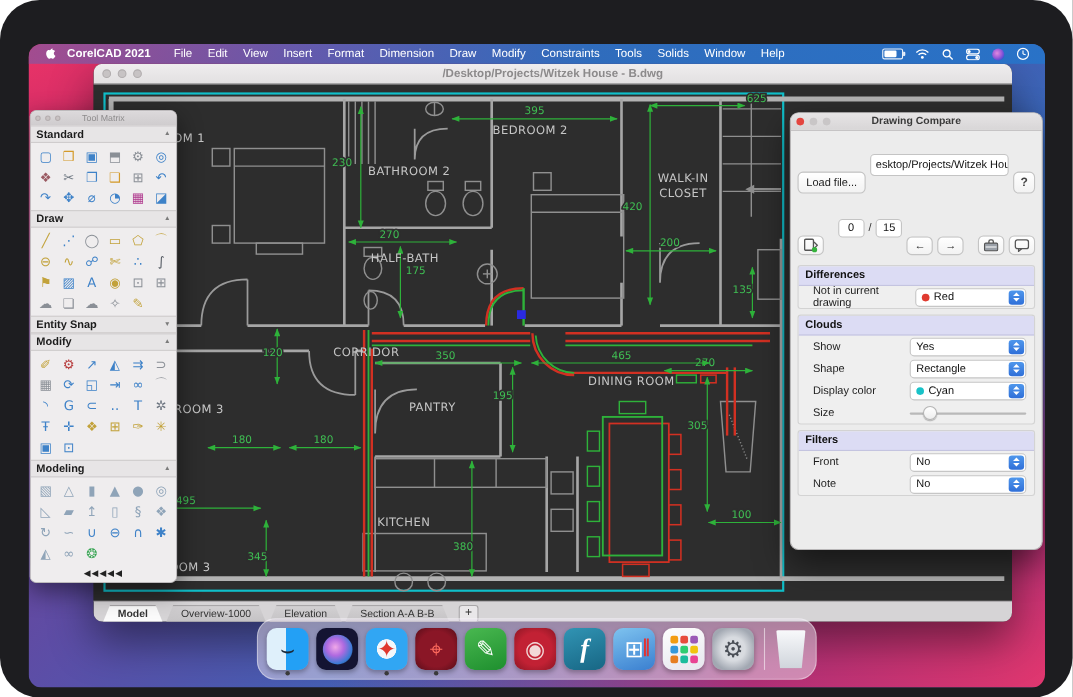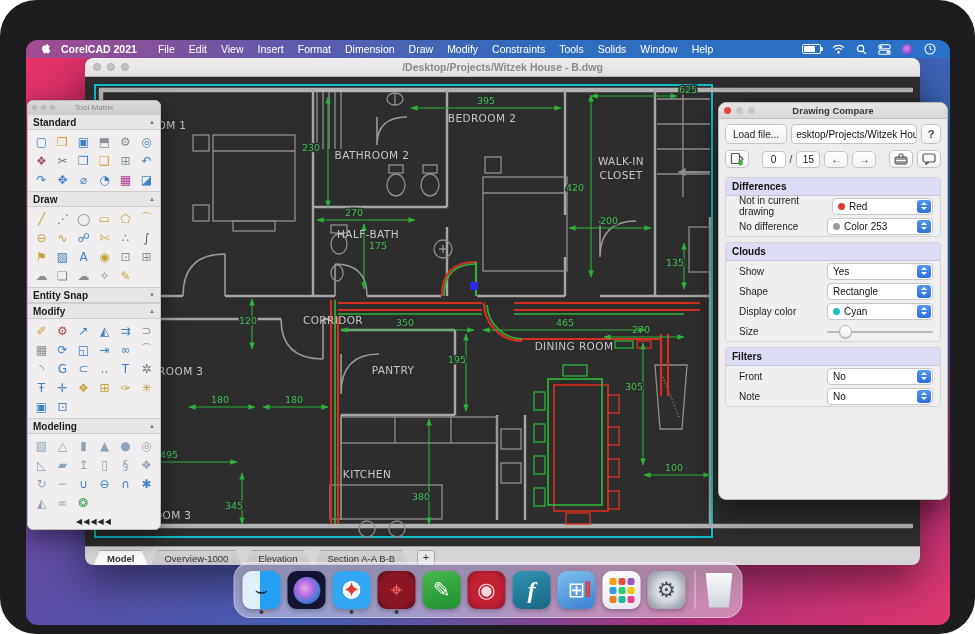--- a/index.html
+++ b/index.html
@@ -54,21 +54,21 @@
   
   .cpanel{position:absolute;left:692px;top:62px;width:230px;height:398px;background:#ececec;border-radius:8px;
     box-shadow:0 12px 30px rgba(0,0,0,.5);z-index:30;border:1px solid #b9b7b8;box-sizing:border-box;font-size:10.5px;}
   .cp-title{height:15px;background:linear-gradient(#e6e4e5,#d8d6d7);border-radius:7px 7px 0 0;display:flex;align-items:center;position:relative;border-bottom:1px solid #c2c0c1;}
   .cp-title .dot{width:7px;height:7px;border-radius:50%;margin-left:5px;}
   .cp-title .dot.red{background:#e4453f;}
   .cp-title .dot.gray{background:#c9c6c7;}
   .cp-title .ttxt{position:absolute;left:0;right:0;text-align:center;font-size:9.5px;color:#3a3a3a;font-weight:bold;}
   .cp-row1{display:flex;align-items:center;gap:4px;padding:5px 6px 2px 6px;}
   .btn{background:linear-gradient(#fff,#f2f2f2);border:1px solid #c4c4c4;border-radius:5px;color:#222;
-    display:flex;align-items:center;justify-content:center;box-sizing:border-box;}
+    display:flex;align-items:center;justify-content:center;box-sizing:border-box;margin-top:32px;}
   .loadbtn{height:20px;padding:0 7px;font-size:10px;white-space:nowrap;}
   .pathfield{flex:1;height:20px;background:#fff;border:1px solid #c4c4c4;border-radius:4px;box-sizing:border-box;
     font-size:10px;color:#111;display:flex;align-items:center;padding:0 4px;overflow:hidden;white-space:nowrap;}
   .helpbtn{width:20px;height:20px;font-size:11px;font-weight:bold;color:#444;border-radius:5px;}
   .cp-row2{display:flex;align-items:center;gap:4px;padding:4px 6px;}
   .numfield{width:24px;height:17px;background:#fff;border:1px solid #c4c4c4;border-radius:4px;box-sizing:border-box;
     font-size:10px;display:flex;align-items:center;justify-content:center;color:#111;}
   .navbtn{width:24px;height:17px;font-size:10px;}
   .ibtn{width:24px;height:18px;}
   .sep-flex{flex:1;}
@@ -562,31 +562,20 @@
               <span class="lbl">Not in current drawing</span>
               <div class="popup">
                 <span class="cdot" style="background: rgb(224, 59, 48);"></span>
                 <span>Red</span>
                 <span class="caps">
                   <i class="up"></i>
                   <i class="dn"></i>
                 </span>
               </div>
             </div>
-            <div class="crow">
-              <span class="lbl">No difference</span>
-              <div class="popup">
-                <span class="cdot" style="background: rgb(155, 155, 155);"></span>
-                <span>Color 253</span>
-                <span class="caps">
-                  <i class="up"></i>
-                  <i class="dn"></i>
-                </span>
-              </div>
-            </div>
           </div>
           <div class="csection">
             <div class="csec-head">Clouds</div>
             <div class="crow">
               <span class="lbl">Show</span>
               <div class="popup">
                 <span>Yes</span>
                 <span class="caps">
                   <i class="up"></i>
                   <i class="dn"></i>

